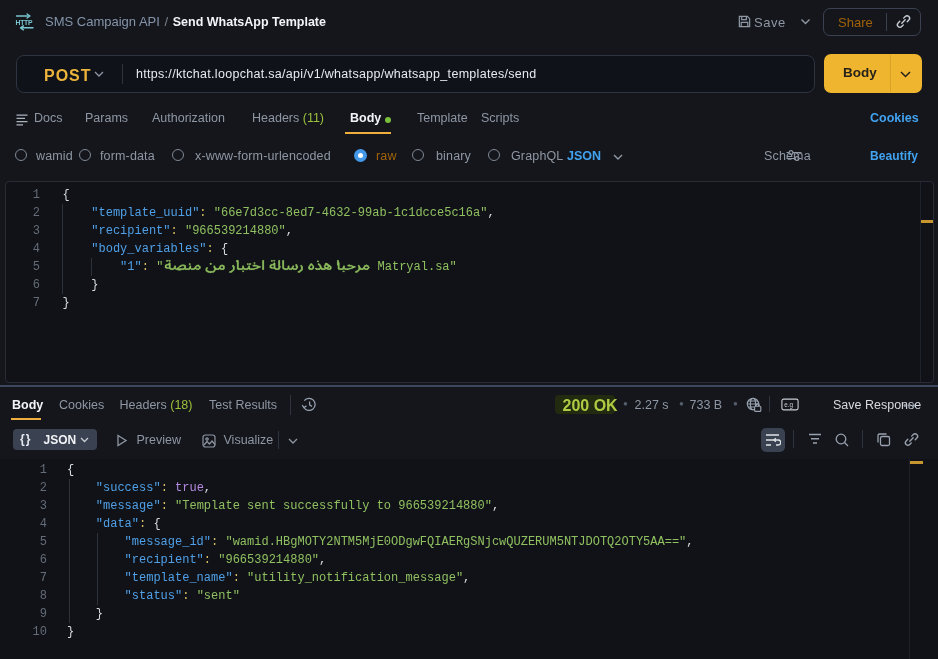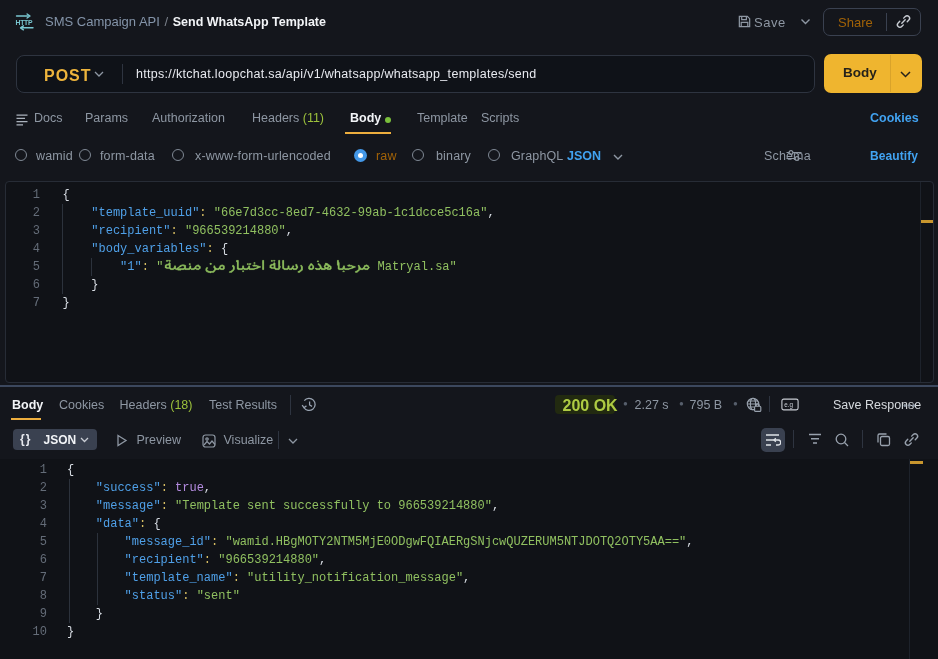--- a/index.html
+++ b/index.html
@@ -146,21 +146,21 @@
       <path d="M1.1 8.6l1.7 2.4 2.3-1.7"></path>
       <path d="M8.1 5.2v3.2l2.3 1.4"></path>
     </svg>
     <div class="abs" style="left:10.5px;top:28px;width:30px;height:2px;background:#edae3e;"></div>
 
     <div class="abs" style="left:554.5px;top:5px;width:60px;height:19px;background:#222a10;border-radius:4px;"></div>
     <div class="abs" style="left:562.5px;top:7px;font-size:16px;font-weight:700;color:#aecb43;text-align:center;">200 OK</div>
     <div class="abs" style="left:623px;top:9px;color:#565e6b;font-size:8px;">●</div>
     <div class="abs gray" style="left:634.5px;top:8px;">2.27 s</div>
     <div class="abs" style="left:679px;top:9px;color:#565e6b;font-size:8px;">●</div>
-    <div class="abs gray" style="left:689.5px;top:8px;">795 B</div>
+    <div class="abs gray" style="left:689.5px;top:8px;">733 B</div>
     <div class="abs" style="left:733px;top:9px;color:#565e6b;font-size:8px;">●</div>
     <svg class="abs" style="left:745px;top:6px;" width="17" height="17" viewBox="0 0 17 17" fill="none" stroke="#98a1ad" stroke-width="1.15">
       <circle cx="8" cy="8" r="5.7"></circle>
       <ellipse cx="8" cy="8" rx="2.6" ry="5.7"></ellipse>
       <path d="M2.3 8h11.4M3.2 5h9.6M3.2 11H9"></path>
       <rect x="9.6" y="10.2" width="6.2" height="5.2" rx="1" fill="#14161c" stroke="#98a1ad"></rect>
       <path d="M11.2 10.2V9.3a1.5 1.5 0 013 0v0.9"></path>
     </svg>
     <div class="abs" style="left:769px;top:6px;width:1px;height:16px;background:#2e3440;"></div>
     <svg class="abs" style="left:781px;top:8px;" width="18" height="13" viewBox="0 0 20 14" fill="none" stroke="#c9cdd4" stroke-width="1.2">

